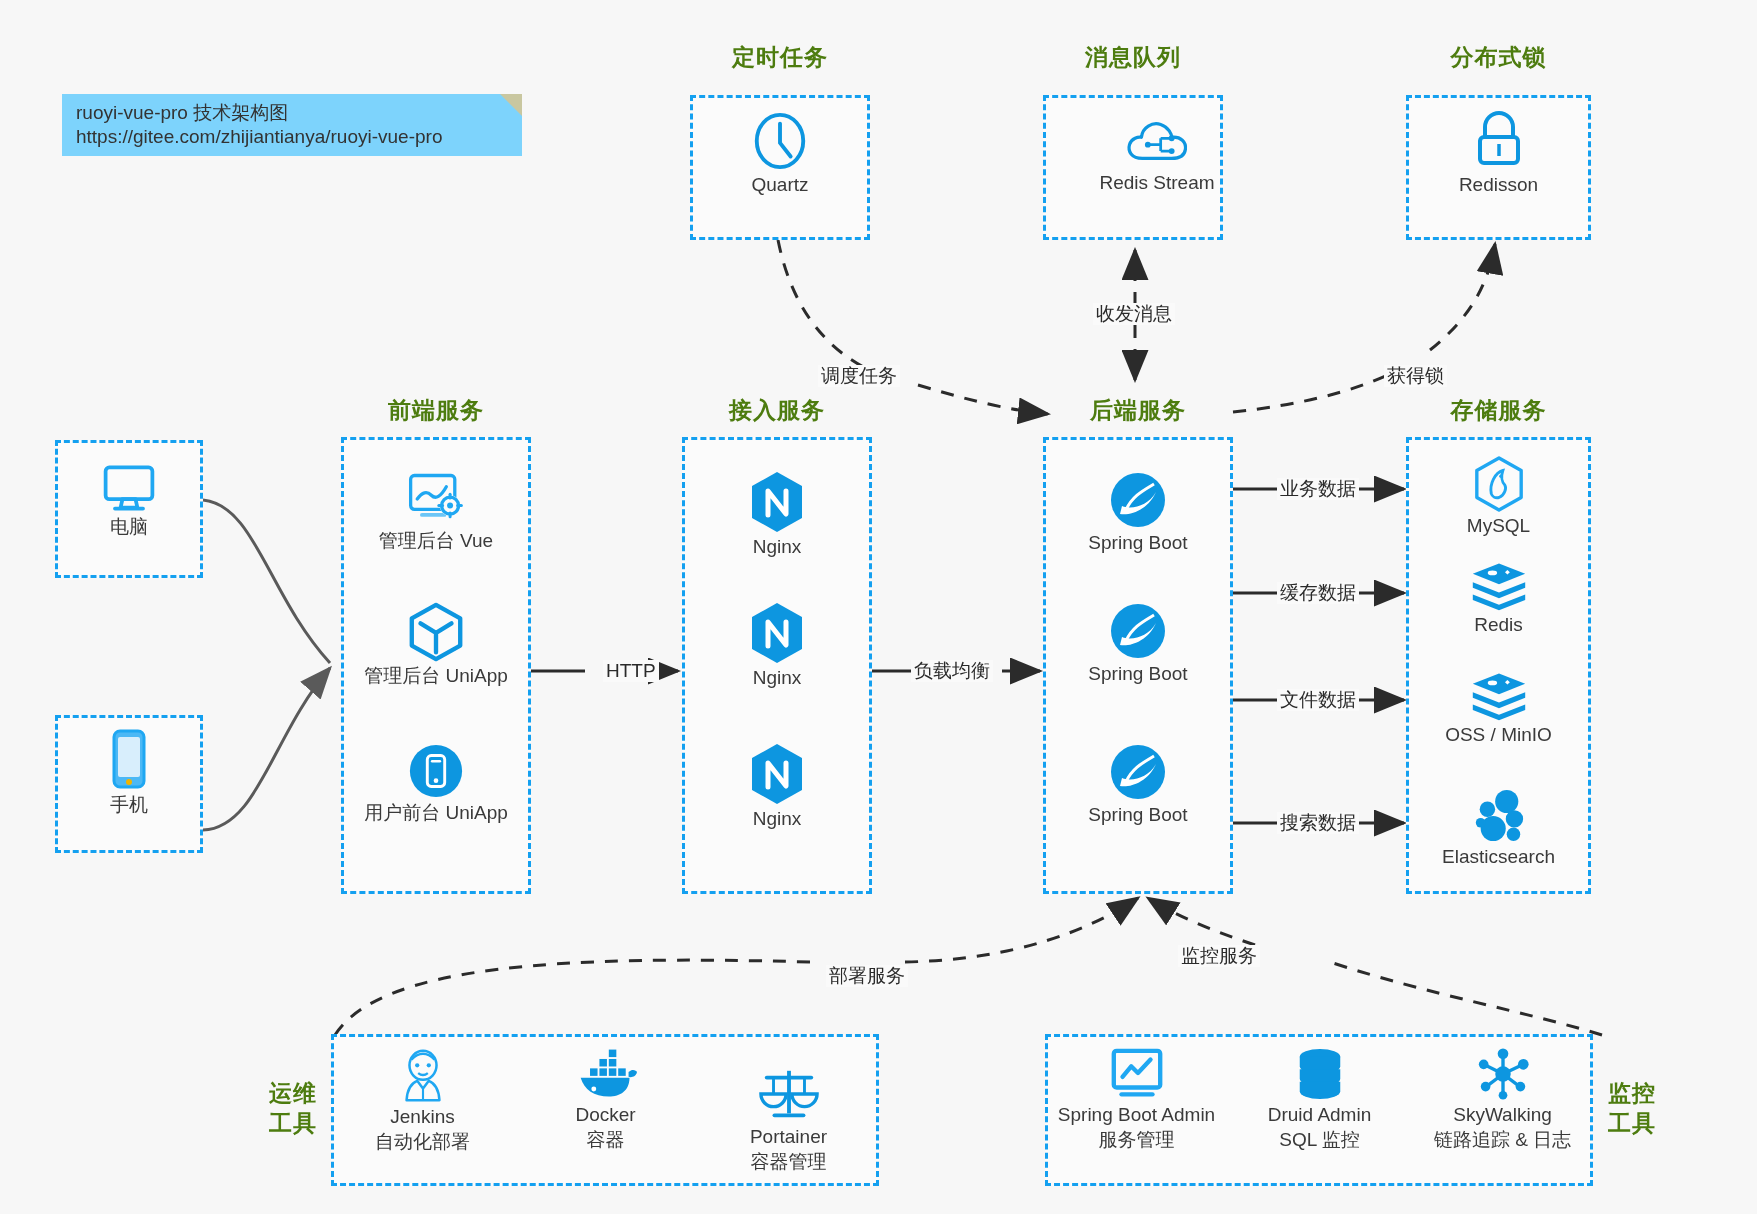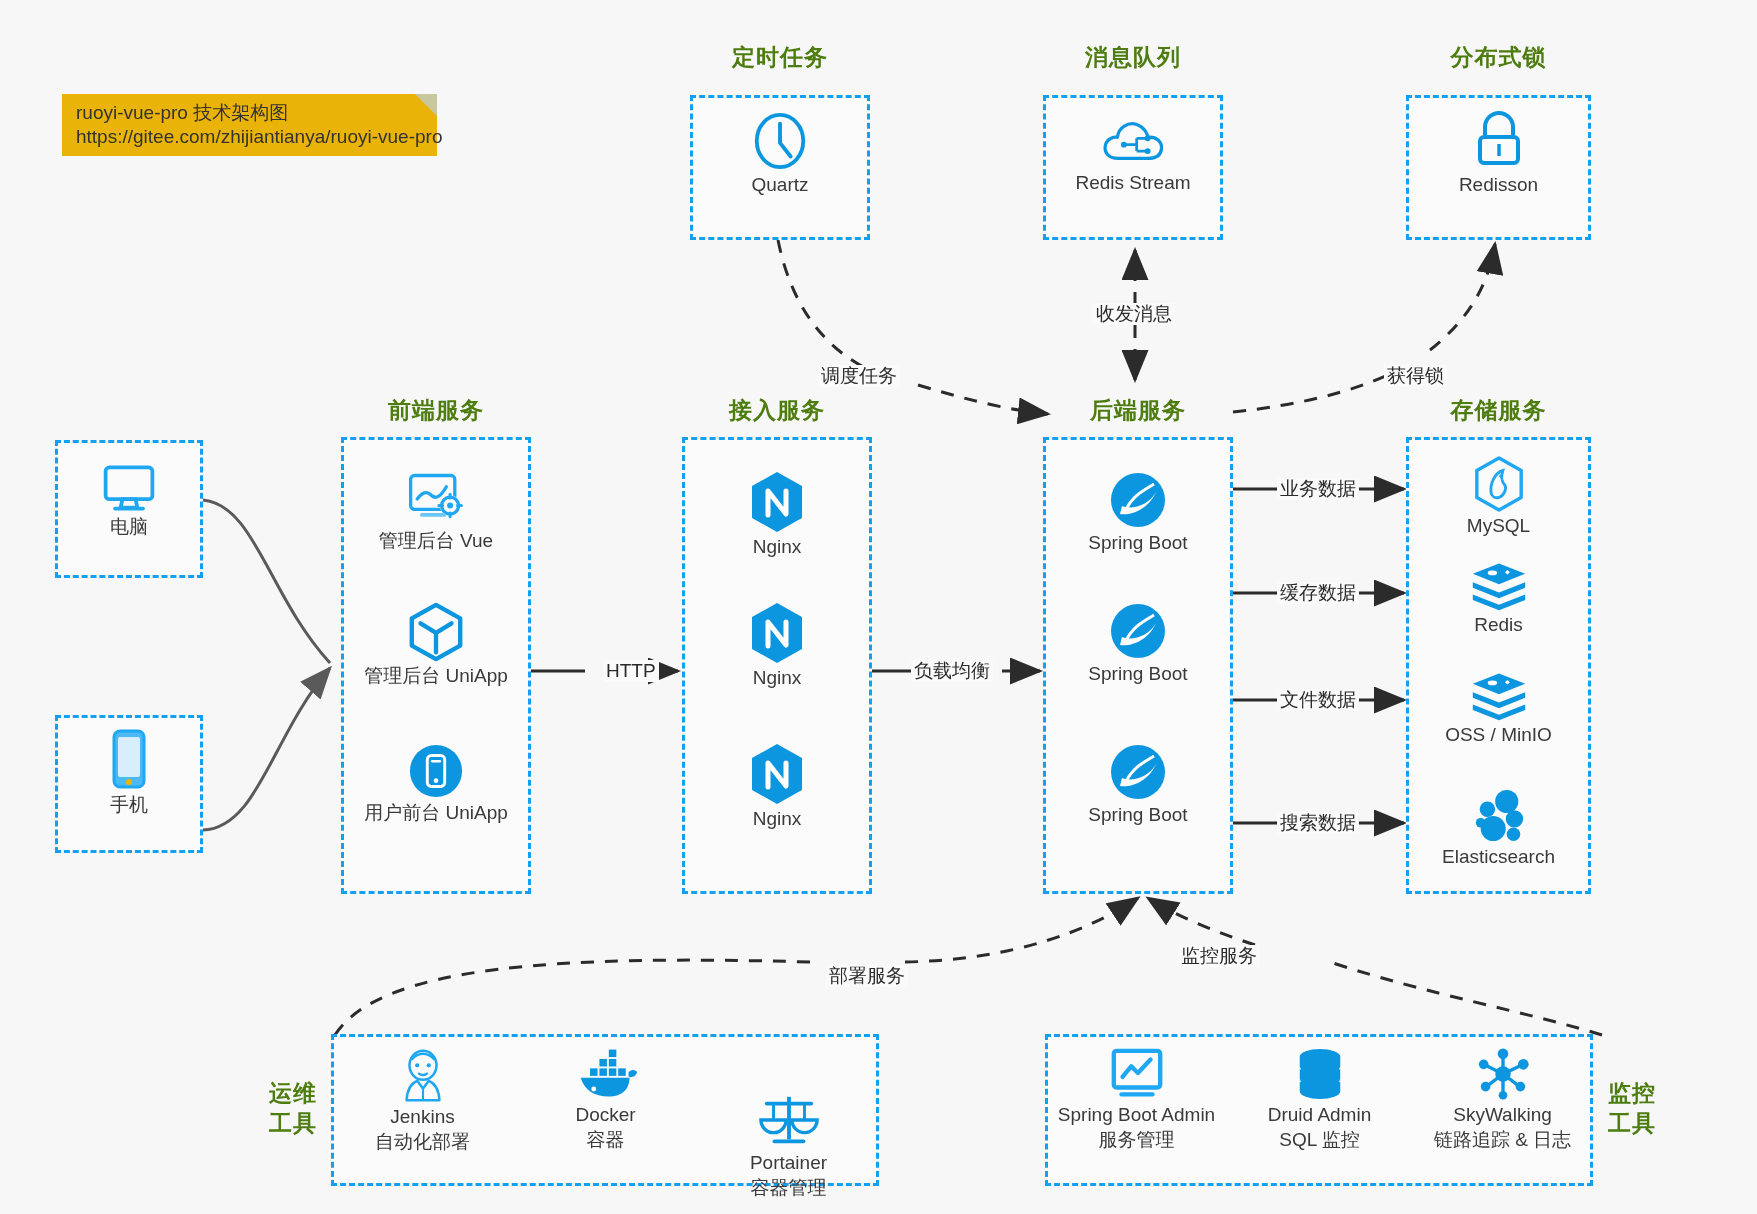--- a/index.html
+++ b/index.html
@@ -13,22 +13,22 @@
              text-align:center;letter-spacing:1px;white-space:nowrap;}
   .grp-title.side{font-size:23px;line-height:30px;}
 
   
   .node{position:absolute;display:flex;flex-direction:column;align-items:center;
         justify-content:flex-start;}
   .node .ico{display:flex;align-items:center;justify-content:center;}
   .cap{font-size:19px;color:#3a3a3a;text-align:center;line-height:25px;white-space:nowrap;}
 
   
-  #note{position:absolute;left:62px;top:94px;width:375px;height:62px;
-        background:#eab308;}
+  #note{position:absolute;left:62px;top:94px;width:460px;height:62px;
+        background:#7dd3fc;}
   #note .fold{position:absolute;right:0;top:0;width:0;height:0;
         border-left:22px solid transparent;border-top:22px solid #c9c7a0;}
   #note .ln{position:absolute;left:14px;font-size:19px;color:#333;white-space:nowrap;}
 
   
   .elabel{position:absolute;background:#fafafa;font-size:19px;color:#2b2b2b;
           padding:0 3px;white-space:nowrap;line-height:22px;}
   svg.wire{position:absolute;left:0;top:0;width:1757px;height:1214px;overflow:visible;
            pointer-events:none;}
 </style>
@@ -112,21 +112,21 @@
       <svg width="62" height="62" viewBox="0 0 64 64">
         <ellipse cx="32" cy="32" rx="24" ry="27" fill="none" stroke="#0d96e0" stroke-width="4"></ellipse>
         <path d="M32 14 L32 34 L43 48" fill="none" stroke="#0d96e0" stroke-width="4" stroke-linecap="round"></path>
       </svg>
     </div>
     <div class="cap">Quartz</div>
   </div>
 
   <div class="grp-title" style="left:1043px;top:42px;width:180px;">消息队列</div>
   <div class="box" style="left:1043px;top:95px;width:180px;height:145px;"></div>
-  <div class="node" style="left:1043px;top:112px;width:180px;justify-content:space-between;">
+  <div class="node" style="left:1067px;top:112px;width:180px;justify-content:space-between;">
     <div class="ico">
       <svg width="66" height="58" viewBox="0 0 72 58">
         <path d="M20 48 C8 48 4 40 6 33 C8 26 16 24 19 25 C20 14 31 8 40 11
                  C49 14 52 22 52 25 C62 24 68 30 67 38 C66 46 59 48 52 48 Z" fill="none" stroke="#0d96e0" stroke-width="3.5" stroke-linejoin="round"></path>
         <path d="M28 33 L40 33 M40 26 L40 40 M40 26 L50 26 M40 40 L50 40" fill="none" stroke="#0d96e0" stroke-width="3"></path>
         <circle cx="26" cy="33" r="3.2" fill="#0d96e0"></circle>
         <circle cx="52" cy="26" r="3.2" fill="#0d96e0"></circle>
         <circle cx="52" cy="40" r="3.2" fill="#0d96e0"></circle>
       </svg>
     </div>
@@ -372,21 +372,21 @@
         <circle cx="36" cy="20" r="2.2" fill="#1fa7f2"></circle>
         <path d="M25 28 Q30 32 35 28" fill="none" stroke="#1fa7f2" stroke-width="2.4"></path>
         <path d="M13 56 Q14 40 24 36 L30 44 L36 36 Q46 40 47 56 Z" fill="none" stroke="#1fa7f2" stroke-width="2.6" stroke-linejoin="round"></path>
         <line x1="30" y1="44" x2="30" y2="56" stroke="#1fa7f2" stroke-width="2.2"></line>
       </svg>
     </div>
     <div class="cap">Jenkins</div>
     <div class="cap">自动化部署</div>
   </div>
 
-  <div class="node" style="left:697px;top:1092px;width:183px;">
+  <div class="node" style="left:697px;top:1066px;width:183px;">
     <div class="ico">
       <svg width="60" height="58" viewBox="0 0 62 58">
         <line x1="31" y1="4" x2="31" y2="48" stroke="#0d96e0" stroke-width="4"></line>
         <line x1="8" y1="11" x2="54" y2="11" stroke="#0d96e0" stroke-width="4" stroke-linecap="round"></line>
         <line x1="16" y1="50" x2="46" y2="50" stroke="#0d96e0" stroke-width="4" stroke-linecap="round"></line>
         <path d="M2 28 A13 13 0 0 0 28 28 Z" fill="none" stroke="#0d96e0" stroke-width="3.5"></path>
         <path d="M34 28 A13 13 0 0 0 60 28 Z" fill="none" stroke="#0d96e0" stroke-width="3.5"></path>
         <line x1="15" y1="11" x2="15" y2="28" stroke="#0d96e0" stroke-width="3"></line>
         <line x1="47" y1="11" x2="47" y2="28" stroke="#0d96e0" stroke-width="3"></line>
       </svg>

